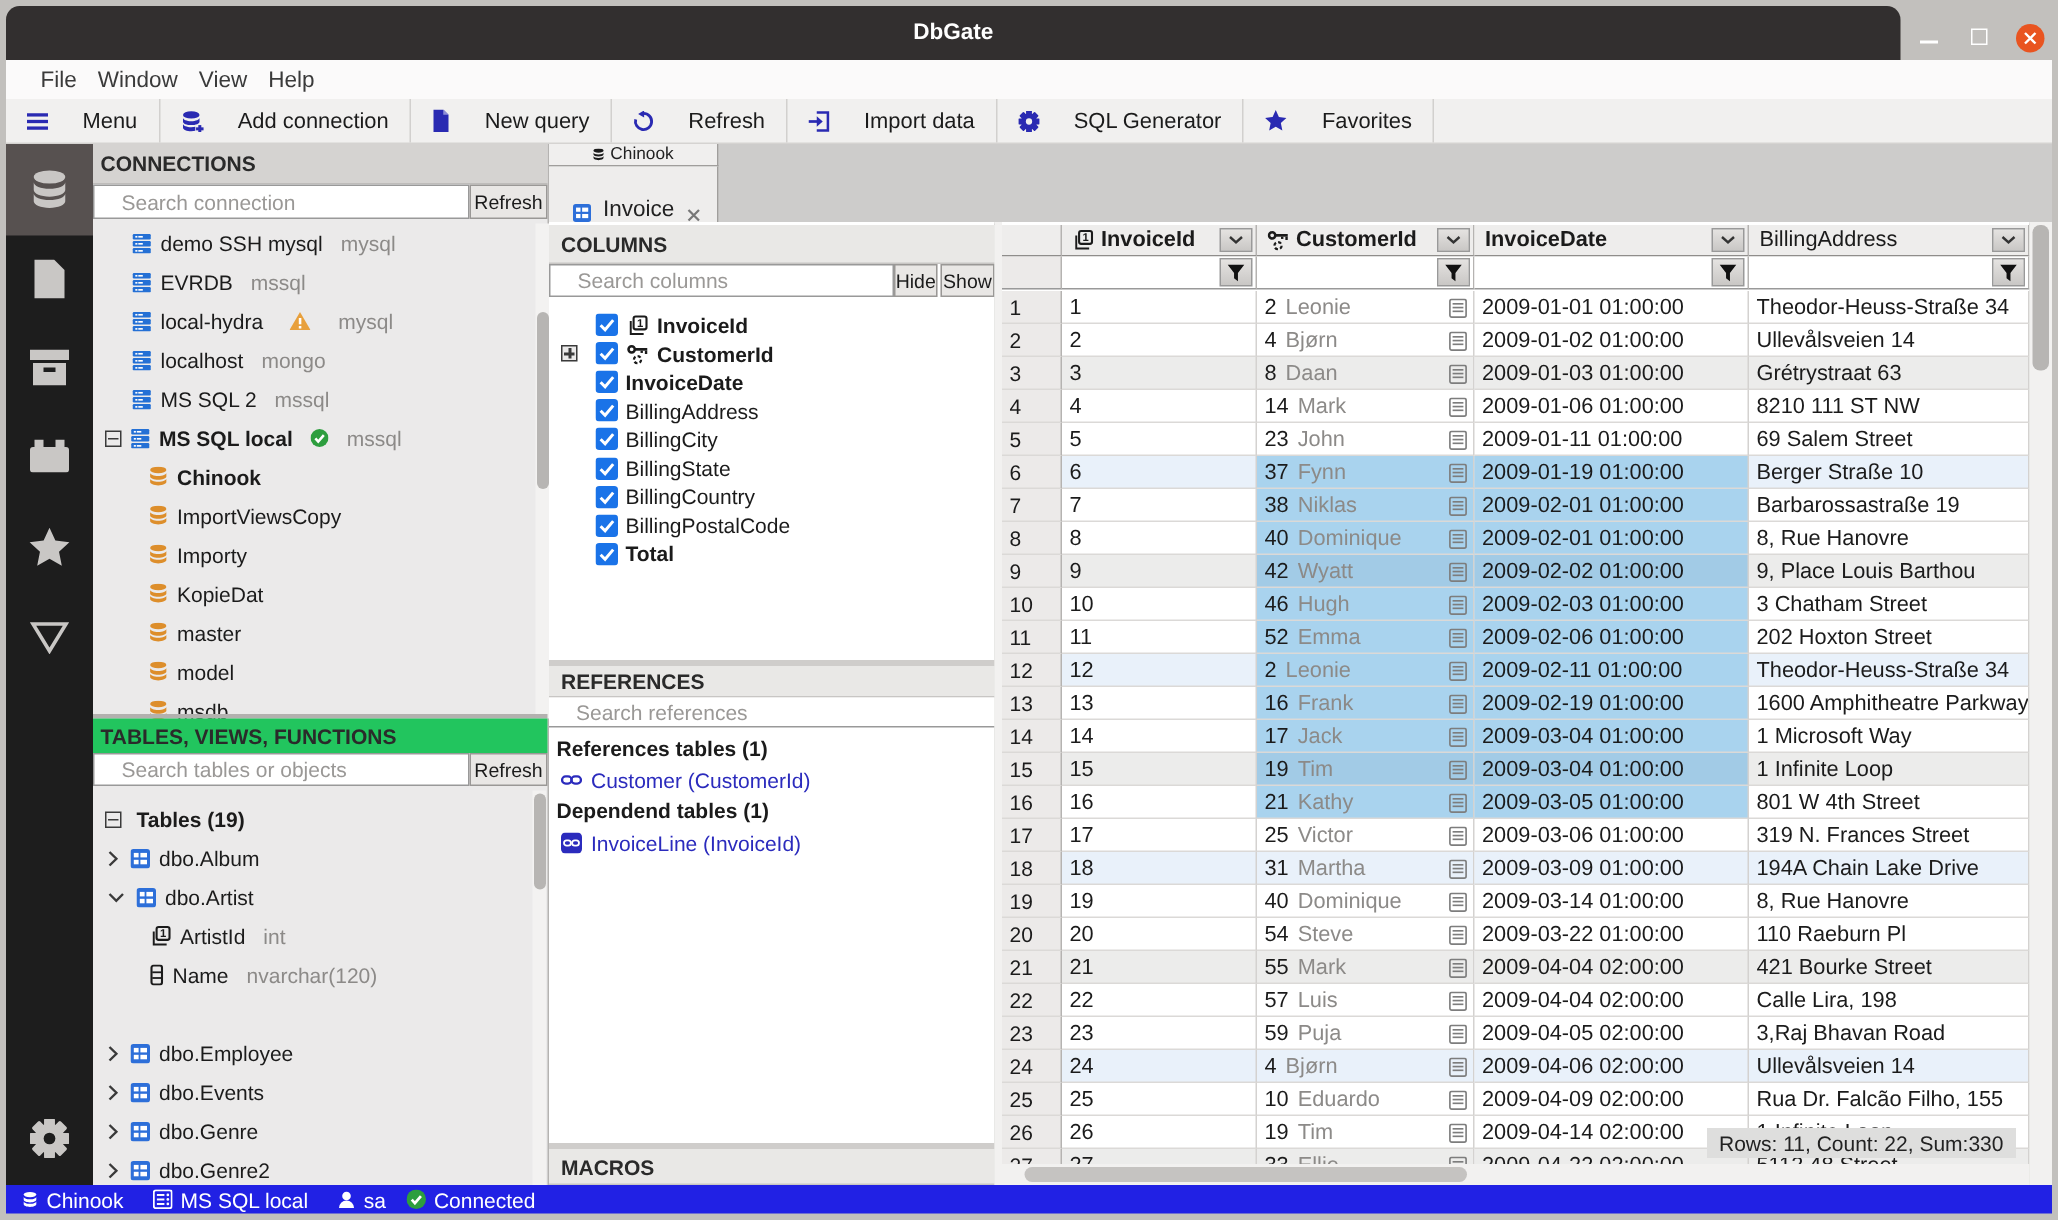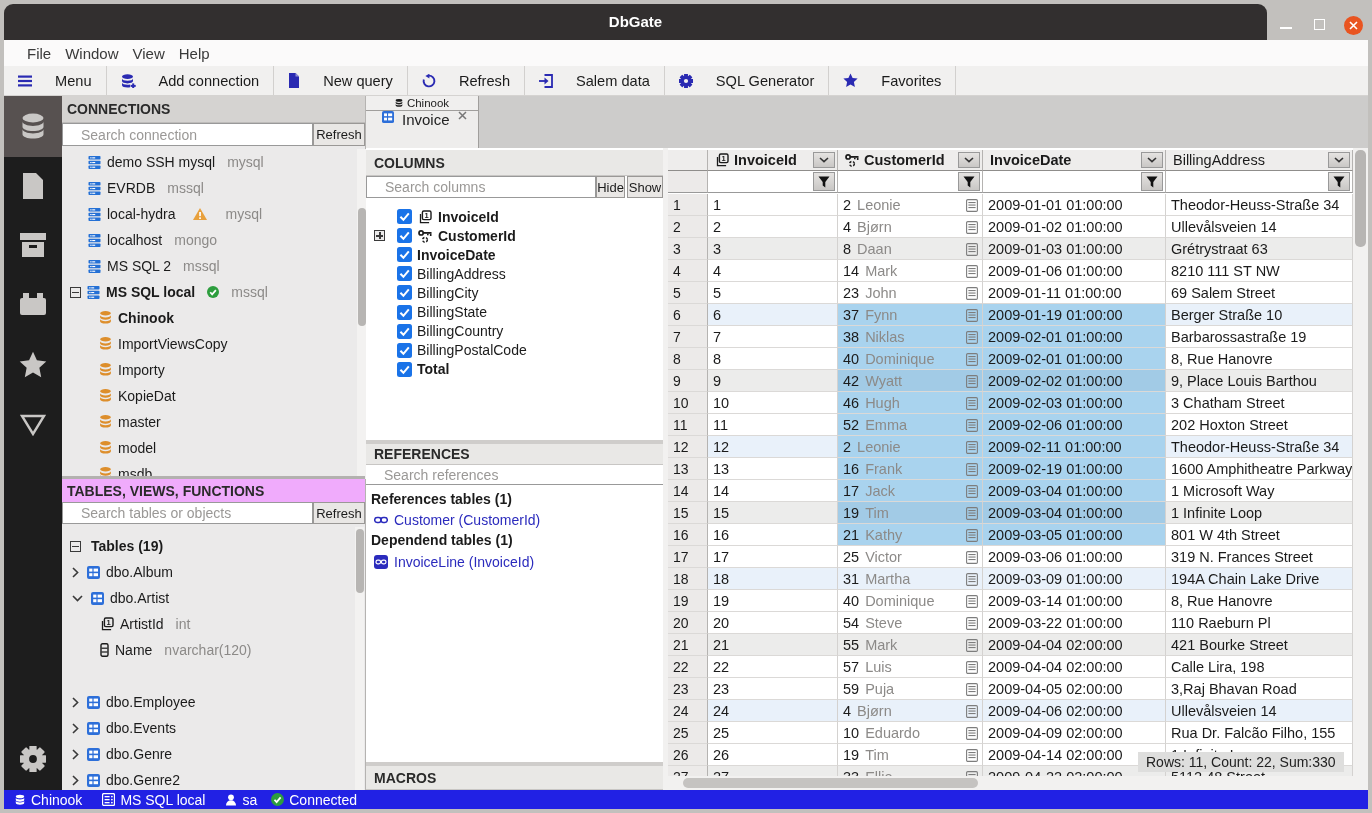--- a/index.html
+++ b/index.html
@@ -29,21 +29,21 @@
 .trow .gap{width:6px;flex:none}
 .gray{color:#8c8a88}
 .b{font-weight:bold}
 .expb{width:11px;height:11px;border:1px solid #3a3a3a;background:#ebeaea;position:relative;flex:none}
 .expb i{position:absolute;left:1px;right:1px;top:4px;height:1.6px;background:#3a3a3a}
 .expb.plus i.v{left:4px;right:auto;top:1px;bottom:1px;height:auto;width:1.6px}
 .sb{position:absolute;width:8px;border-radius:4px;background:#b7b5b3}
 
 #tabstrip{left:366px;top:96px;width:1002px;height:52px;background:#cdcccb}
 #tab1{position:absolute;left:0;top:0;width:113px;height:15px;background:#f0efee;border-right:1px solid #a09e9c;border-bottom:1px solid #a09e9c;display:flex;align-items:center;justify-content:center;gap:4px;font-size:11.5px;color:#222}
-#tab2{position:absolute;left:0;top:15px;width:113px;height:37px;background:#eeedec;border-right:1px solid #a09e9c;display:flex;align-items:flex-start;font-size:15px;color:#222}
+#tab2{position:absolute;left:0;top:15px;width:113px;height:37px;background:#eeedec;border-right:1px solid #a09e9c;display:flex;align-items:flex-end;font-size:15px;color:#222}
 
 #colpanel{left:366px;top:148px;width:297px;height:642px;background:#fff}
 #colscroll{left:663px;top:148px;width:5px;height:642px;background:#f2f1f0}
 .phead{position:absolute;left:0;width:100%;background:#e9e8e6;font-weight:bold;font-size:14px;color:#2a2a2a;padding-left:8px;display:flex;align-items:center;border-bottom:1px solid #c8c6c4}
 .crow{position:absolute;left:0;width:100%;height:19.1px;display:flex;align-items:center;font-size:14px;white-space:nowrap}
 .div{position:absolute;left:0;width:100%;background:#cfcdcb}
 .link{color:#2b2bbd}
 
 #grid{left:668px;top:148px;width:685px;height:642px;background:#fff;overflow:hidden}
 .gr{position:absolute;left:0;width:685px;height:22px;display:flex}
@@ -112,21 +112,21 @@
         <path d="M7.4 4.4V-0.4L3.4 2z" fill="#2a2ab2"></path>
       </svg>
       <span>Refresh</span>
     </div>
 <div class="tbtn">
       <svg width="14" height="14" viewBox="0 0 14 14">
         <path d="M5.5 1H13v12H5.5" fill="none" stroke="#2a2ab2" stroke-width="1.8"></path>
         <rect x="0" y="6.1" width="7" height="1.8" fill="#2a2ab2"></rect>
         <path d="M5.5 3.5L9.5 7l-4 3.5z" fill="#2a2ab2"></path>
       </svg>
-      <span>Salem data</span>
+      <span>Import data</span>
     </div>
 <div class="tbtn">
       <svg width="14" height="14" viewBox="0 0 14 14">
         <circle cx="7.0" cy="7.0" r="5.32" fill="#2a2ab2"></circle>
         <rect x="-1.61" y="-1.96" width="3.22" height="3.92" rx="0.56" fill="#2a2ab2" transform="translate(12.60 7.00) rotate(0)"></rect>
         <rect x="-1.61" y="-1.96" width="3.22" height="3.92" rx="0.56" fill="#2a2ab2" transform="translate(10.96 10.96) rotate(45)"></rect>
         <rect x="-1.61" y="-1.96" width="3.22" height="3.92" rx="0.56" fill="#2a2ab2" transform="translate(7.00 12.60) rotate(90)"></rect>
         <rect x="-1.61" y="-1.96" width="3.22" height="3.92" rx="0.56" fill="#2a2ab2" transform="translate(3.04 10.96) rotate(135)"></rect>
         <rect x="-1.61" y="-1.96" width="3.22" height="3.92" rx="0.56" fill="#2a2ab2" transform="translate(1.40 7.00) rotate(180)"></rect>
         <rect x="-1.61" y="-1.96" width="3.22" height="3.92" rx="0.56" fill="#2a2ab2" transform="translate(3.04 3.04) rotate(225)"></rect>
@@ -388,21 +388,21 @@
         <ellipse cx="6.5" cy="2.3" rx="5.4" ry="2.2" fill="#dd8e2b"></ellipse>
 <path d="M1.1 4.2 c0 1.2 2.4 2.2 5.4 2.2 s5.4 -1.0 5.4 -2.2 v2.4 c0 1.2 -2.4 2.2 -5.4 2.2 s-5.4 -1.0 -5.4 -2.2 z" fill="#dd8e2b"></path>
 <path d="M1.1 8.0 c0 1.2 2.4 2.2 5.4 2.2 s5.4 -1.0 5.4 -2.2 v2.4 c0 1.2 -2.4 2.2 -5.4 2.2 s-5.4 -1.0 -5.4 -2.2 z" fill="#dd8e2b"></path>
       </svg>
       <span class="gap"></span>
       <span class="">msdb</span>
     </div>
 <div class="abs" style="left:295px;top:53px;width:9px;height:330px;background:#f3f2f1"></div>
 <div class="sb" style="left:296px;top:112px;height:118px"></div>
 <div class="abs" style="top:380px;left:0;width:100%;height:3px;background:#b3b1af"></div>
-<div class="whead" style="top:383px;height:24px;background:#f0abfc;border-bottom:1px solid #c8c6c4">TABLES, VIEWS, FUNCTIONS</div>
+<div class="whead" style="top:383px;height:24px;background:#22c55e;border-bottom:1px solid #c8c6c4">TABLES, VIEWS, FUNCTIONS</div>
 <div class="srow" style="top:406px;height:22px">
       <input placeholder="Search tables or objects" style="">
       <div class="sbtn" style="width:52px">Refresh</div>
     </div>
 <div class="trow" style="top:437px;padding-left:8px">
       <div class="expb">
         <i></i>
       </div>
       <span style="width:10px;flex:none"></span>
       <span class="b">Tables (19)</span>

